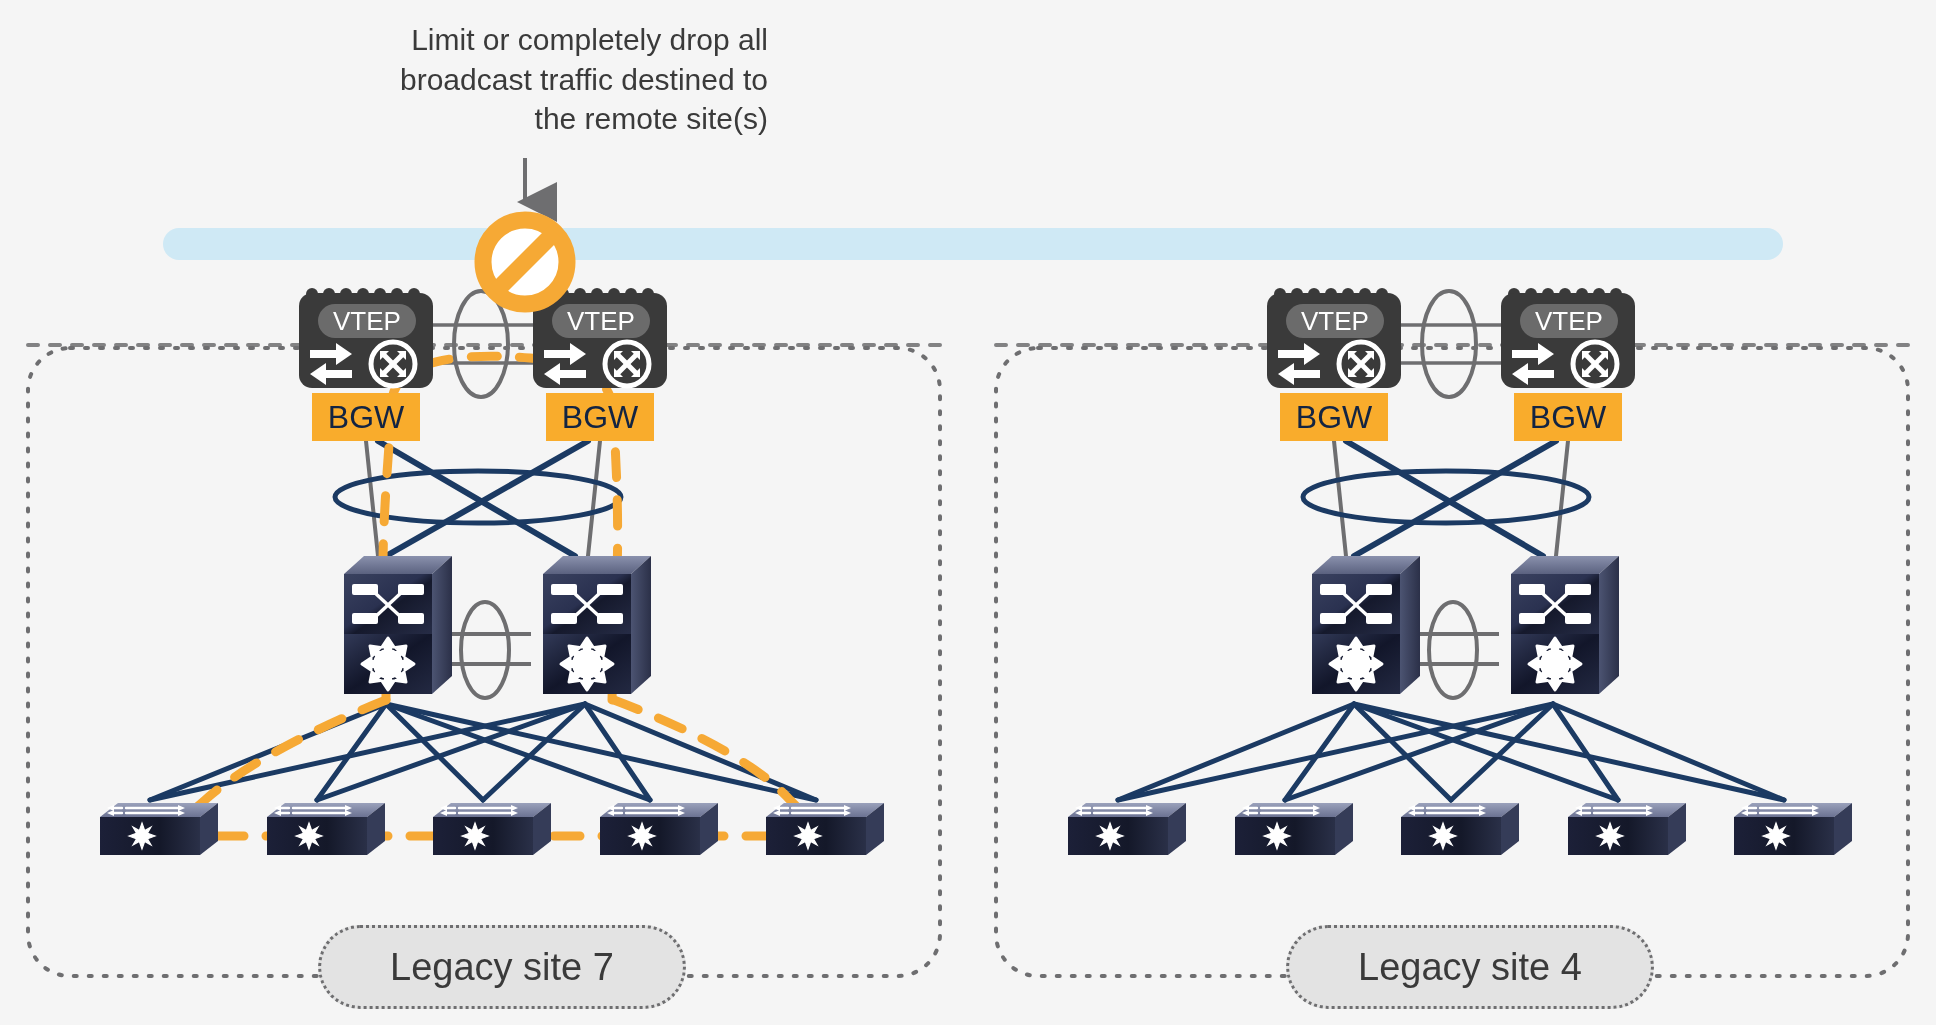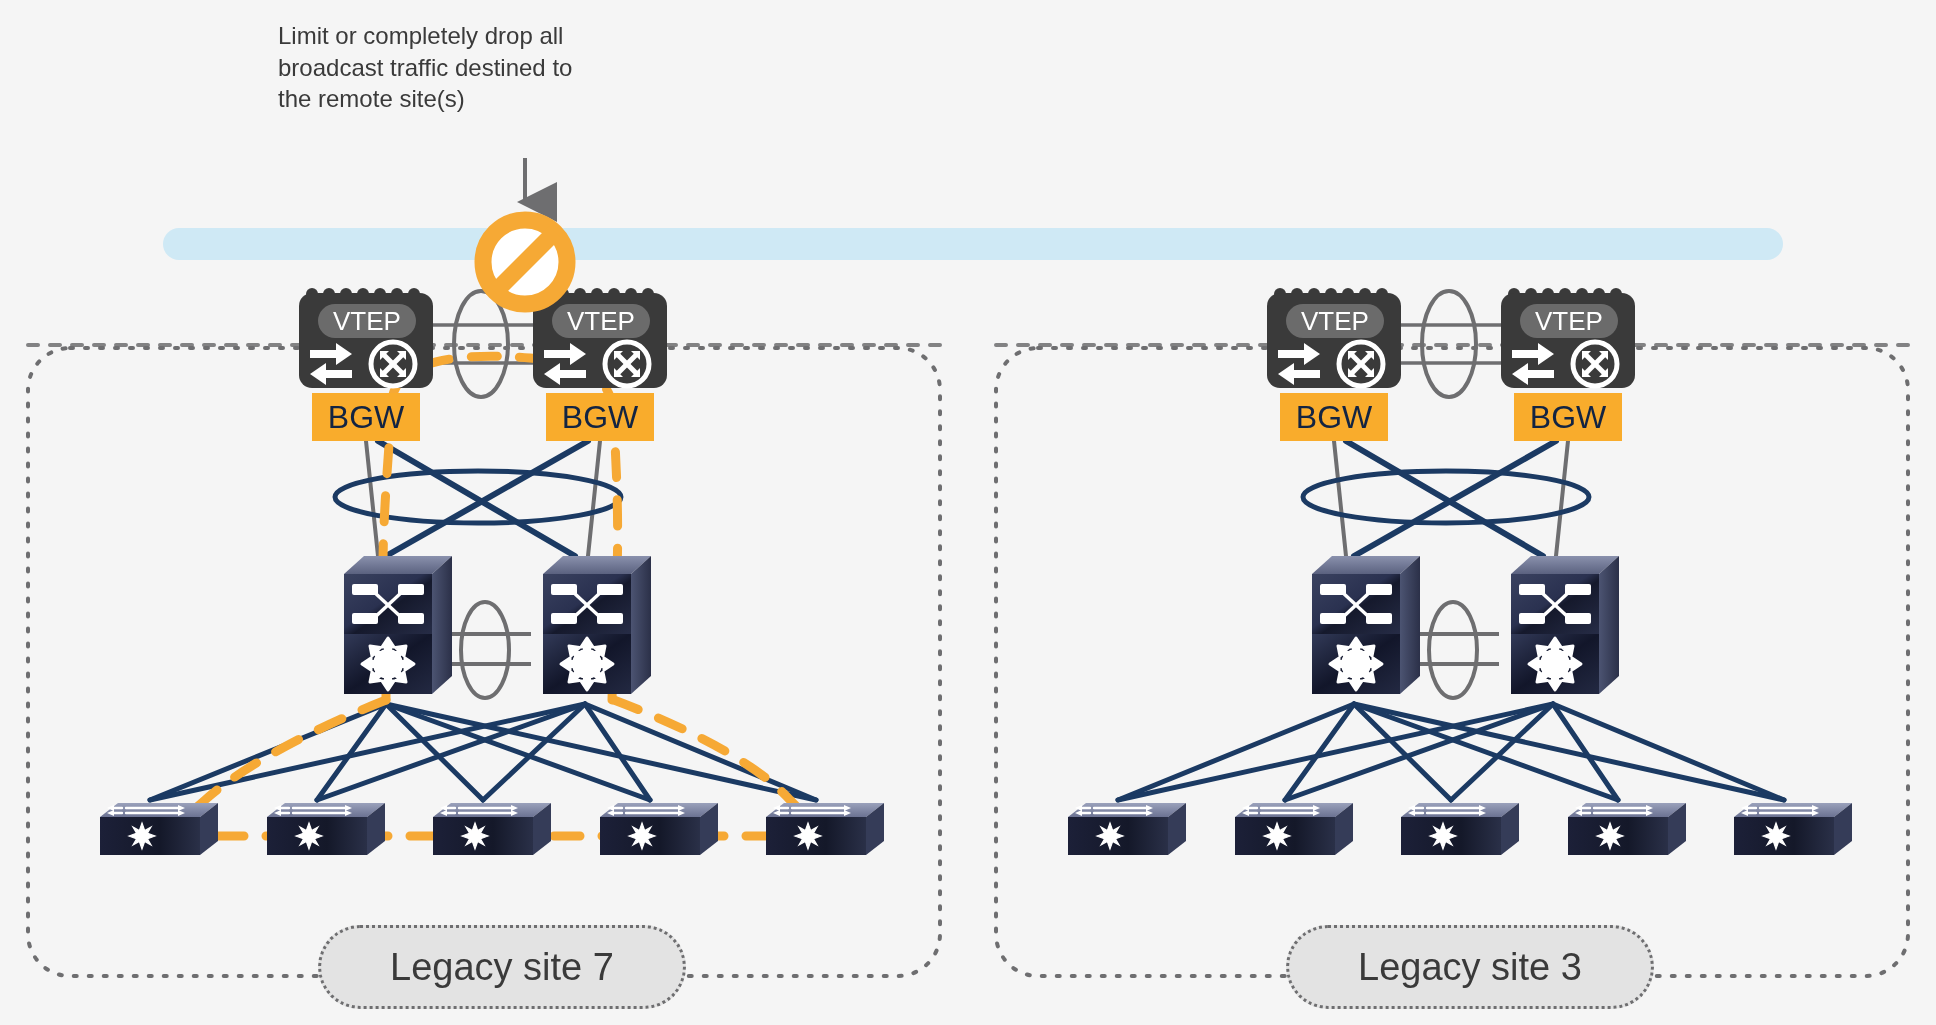--- a/index.html
+++ b/index.html
@@ -20,23 +20,23 @@
   }
   #stage svg.layer {
     position: absolute;
     left: 0;
     top: 0;
     width: 1936px;
     height: 1025px;
   }
   .annot-text {
     position: absolute;
-    text-align: left;
+    text-align: right;
     color: #3a3a3a;
-    font-size: 24px;
+    font-size: 30px;
     line-height: 1.32;
     white-space: pre-line;
     font-family: "Liberation Sans", sans-serif;
   }
   .site-label {
     position: absolute;
     display: flex;
     align-items: center;
     justify-content: center;
     background: #e3e3e3;
@@ -353,16 +353,16 @@
 
   <div class="annot-text" style="left:278px; top:20px; width:490px;">Limit or completely drop all
 broadcast traffic destined to
 the remote site(s)</div>
 
   <div class="site-label" style="left:318px; top:925px; width:362px; height:78px;">
     <span>Legacy site 7</span>
   </div>
 
   <div class="site-label" style="left:1286px; top:925px; width:362px; height:78px;">
-    <span>Legacy site 3</span>
+    <span>Legacy site 4</span>
   </div>
 
 </div>
 
 </body></html>

